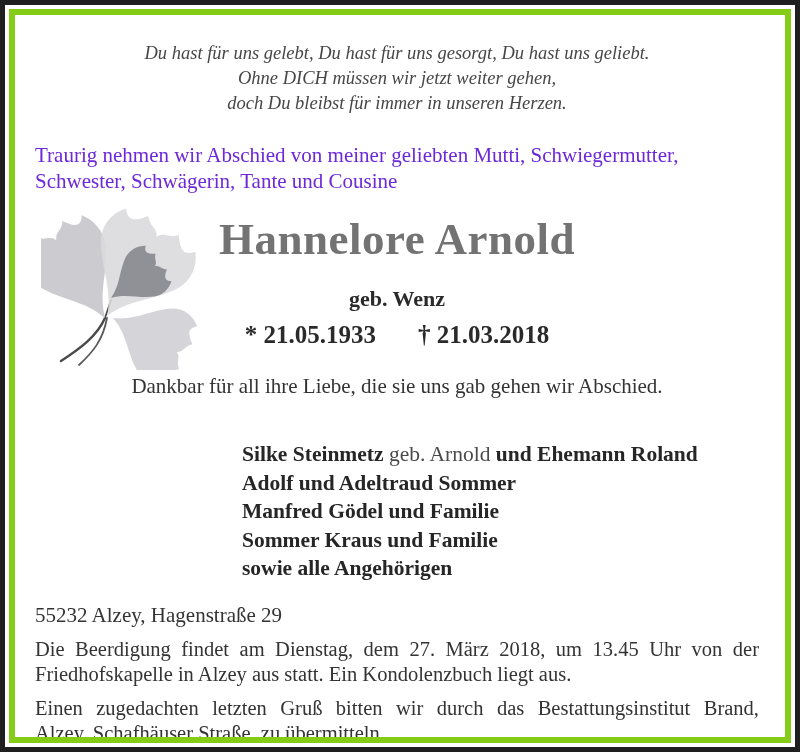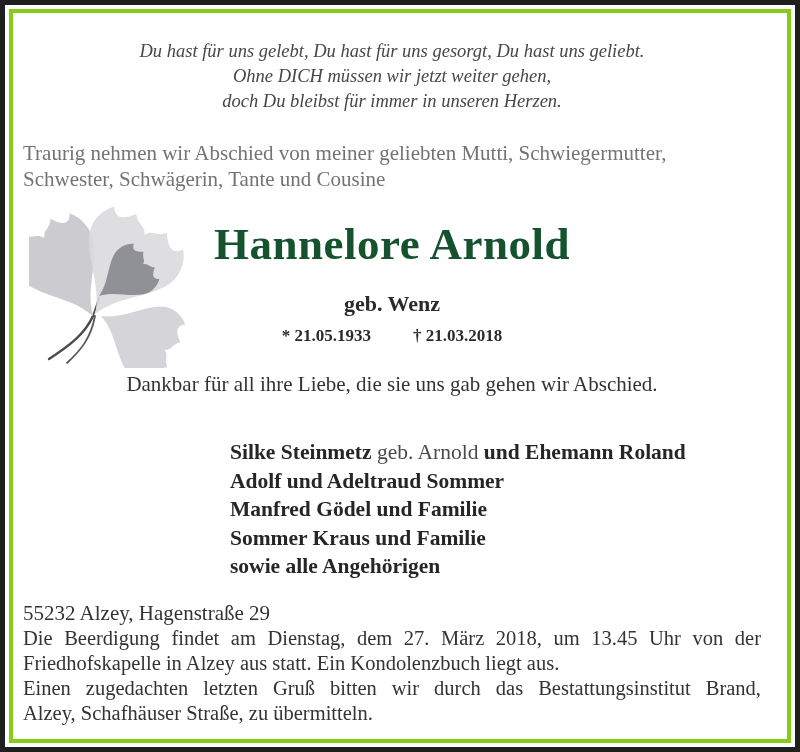--- a/index.html
+++ b/index.html
@@ -9,57 +9,57 @@
     width: 800px; height: 752px;
     box-sizing: border-box;
     background: #ffffff;
     border: 5px solid #1f1f1f;
     padding: 4px;
     overflow: hidden;
   }
   .inner-frame {
     box-sizing: border-box;
     width: 100%; height: 100%;
-    border: 4px solid #84cc16;
-    padding: 22px 26px 10px 10px;
+    border: 6px solid #84cc16;
+    padding: 22px 26px 10px 20px;
     overflow: hidden;
   }
 
   .epigraph {
     margin-top: 4px;
     text-align: center;
     font-style: italic;
     font-size: 18.5px;
     line-height: 25px;
     color: #474747;
   }
 
   .intro {
     margin-top: 26px;
     font-size: 21px;
     line-height: 26px;
-    color: #737373;
+    color: #6d28d9;
   }
 
   .name-section { position: relative; height: 170px; margin-top: 2px; }
   .leaf-svg { position: absolute; left: 6px; top: -6px; }
 
   .name-block { position: absolute; left: 0; right: 0; top: 18px; text-align: center; }
   .deceased-name {
-    margin: 8px;
+    margin: 1px;
     font-size: 45px;
     font-weight: bold;
-    color: #14532d;
+    color: #737373;
     letter-spacing: 0.5px;
     line-height: 48px;
   }
   .maiden-name { font-size: 22px; font-weight: bold; color: #2a2a2a; margin-top: 23px; }
   .dates {
     margin-top: 9px;
-    font-size: 17px; font-weight: bold; color: #2a2a2a;
+    font-size: 25px; font-weight: bold; color: #2a2a2a;
     display: flex; justify-content: center; gap: 42px;
   }
 
   .thanks {
     margin-top: 8px;
     text-align: center;
     font-size: 21px;
     color: #333333;
   }
 
@@ -72,20 +72,21 @@
   }
   .mourners .regular { font-weight: normal; color: #4a4a4a; }
 
   .address {
     margin-top: 20px;
     font-size: 21px;
     color: #333333;
   }
 
   .para {
+    margin-top: 9px;
     font-size: 20.5px;
     line-height: 25px;
     color: #333333;
   }
   .line { display: block; }
   .line.just { text-align: justify; text-align-last: justify; }
 </style>
 </head>
 <body>
 

